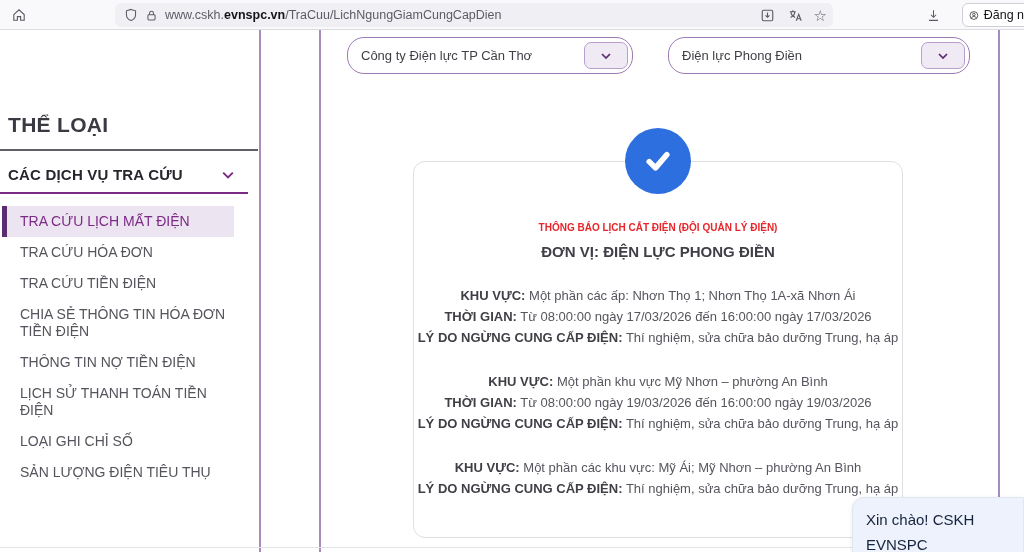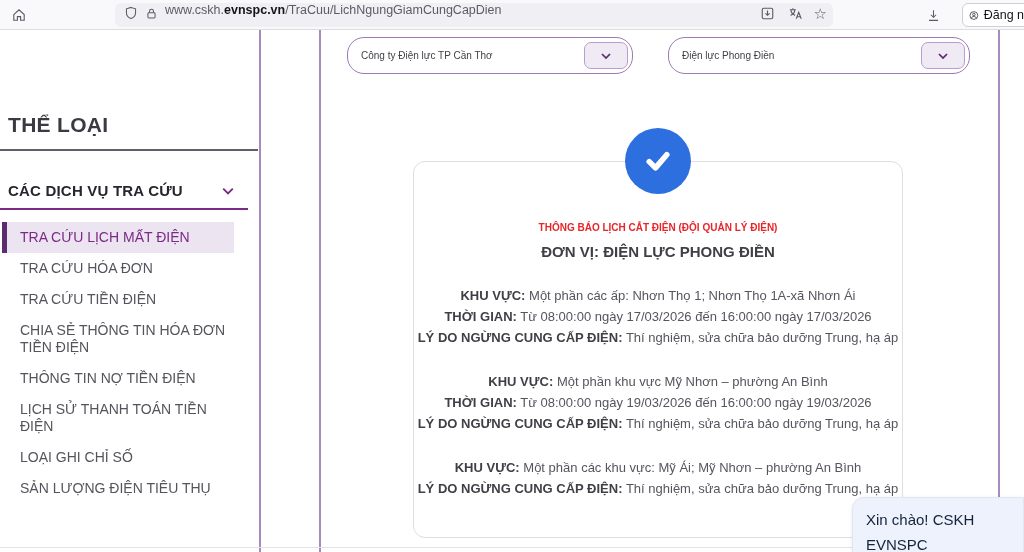--- a/index.html
+++ b/index.html
@@ -7,21 +7,21 @@
   body { font-family:"Liberation Sans","DejaVu Sans",sans-serif; background:#fff; }
   #stage { position:relative; width:1024px; height:552px; overflow:hidden; }
 
   
   .toolbar { position:absolute; left:0; top:0; width:1024px; height:30px;
              background:#f9f9fb; border-bottom:1px solid #dcdce1; z-index:50; }
   .tb-icon { position:absolute; top:4px; width:22px; height:22px; display:flex;
              align-items:center; justify-content:center; color:#5b5b66; cursor:pointer; }
   .tb-icon svg { stroke:#5b5b66; fill:none; stroke-width:1.4; }
   .urlbar { position:absolute; left:115px; top:3px; width:718px; height:24px;
-            background:#f0f0f4; border-radius:6px; display:flex; align-items:flex-start;
+            background:#f0f0f4; border-radius:6px; display:flex; align-items:center;
             padding:0 6px; }
   .urlbar .u-ic { width:20px; height:20px; display:flex; align-items:center;
                   justify-content:center; }
   .url-text { font-size:12.5px; color:#5b5b66; margin-left:4px; white-space:nowrap;
               flex:1; overflow:hidden; }
   .url-text b { color:#15141a; font-weight:700; }
   .urlbar-right { display:flex; gap:8px; align-items:center; }
   .star-glyph { font-size:15px; color:#5b5b66; line-height:1; }
   .account { position:absolute; left:962px; top:3px; width:70px; height:24px;
              background:#fff; border:1px solid #cfcfd8; border-radius:6px 0 0 6px;
@@ -36,34 +36,34 @@
   .vline.l1 { left:259px; } .vline.l2 { left:319px; } .vline.l3 { left:998px; }
   .footline { position:absolute; left:0; width:1024px; top:517px; height:1px;
               background:#e3e3e8; }
 
   
   .sidebar { position:absolute; left:0; top:0; width:258px; height:522px;
              padding:83px 8px 0 8px; }
   .sb-title { font-size:21px; font-weight:700; color:#3a3a42; letter-spacing:.3px; }
   .sb-hr { height:2px; background:#5f5f6a; margin:12px -8px 0 -8px; }
   .sb-section { display:flex; align-items:center; justify-content:space-between;
-                margin-top:31px; cursor:pointer; }
+                margin-top:15px; cursor:pointer; }
   .sb-section-label { font-size:15px; font-weight:700; color:#26262e; letter-spacing:.2px; }
   .sb-underline { height:2px; background:#7b2a85; margin:9px 0 0 -8px; width:248px; }
   .sb-menu { list-style:none; margin-top:12px; }
   .sb-menu li { font-size:14px; color:#54545c; padding:7px 0 7px 12px; width:232px;
                 line-height:17px; cursor:pointer; }
   .sb-menu li .wrapbox { display:block; max-width:206px; }
   .sb-menu li.active { background:#ece4f0; color:#7b2a85; border-left:5px solid #5c2d6e;
                        margin-left:-6px; padding-left:13px; }
 
   
   .dropdown { position:absolute; top:7px; height:37px; background:#fff;
               border:1.5px solid #9d79b5; border-radius:17px; display:flex;
-              align-items:center; padding-left:13px; font-size:10px; color:#3f3f46;
+              align-items:center; padding-left:13px; font-size:13px; color:#3f3f46;
               cursor:pointer; }
   .dd-company { left:347px; width:286px; }
   .dd-unit    { left:668px; width:302px; }
   .dd-chev { position:absolute; right:4px; top:4px; bottom:4px; width:44px;
              background:#f0eaf5; border:1px solid #b79ecb; border-radius:7px;
              display:flex; align-items:center; justify-content:center; }
   .dd-chev svg { stroke:#5c2d6e; fill:none; stroke-width:2.2; }
 
   
   .check-circle { position:absolute; left:625px; top:98px; width:66px; height:66px;

